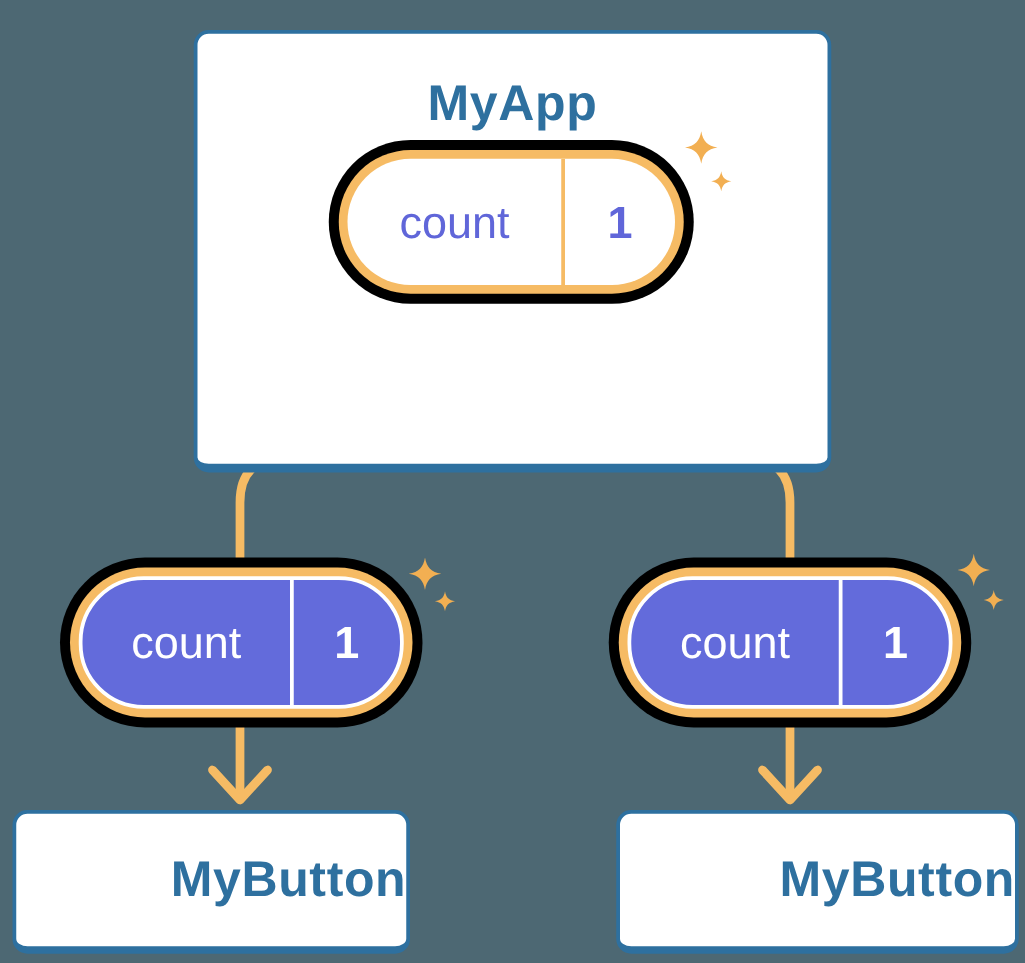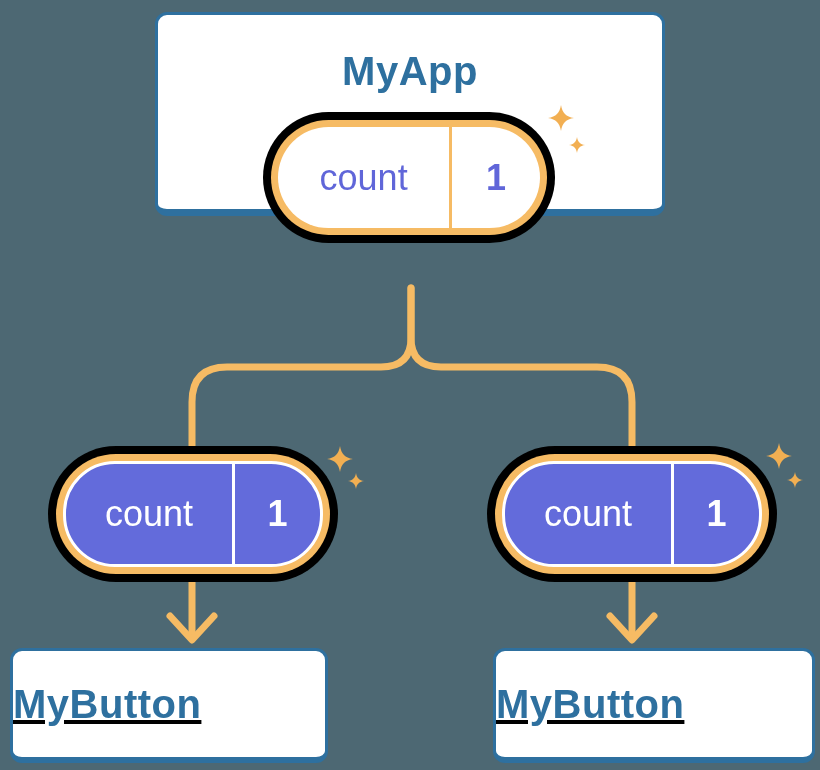--- a/index.html
+++ b/index.html
@@ -15,23 +15,23 @@
   
   .card{
     position:absolute;background:#ffffff;
     border:3px solid #2E709F;border-bottom-width:7px;
     border-radius:12px;box-sizing:border-box;z-index:20;
   }
   .card-title{
     color:#2E709F;font-size:40px;font-weight:600;
     text-align:center;letter-spacing:0.5px;
   }
-  .card.root{left:155px;top:12px;width:510px;height:204px;}
+  .card.root{left:155px;top:24px;width:510px;height:354px;}
   .card.root .card-title{position:absolute;left:0;right:0;top:34px;}
-  .card.leaf{display:flex;align-items:center;justify-content:flex-start;text-decoration:underline;}
+  .card.leaf{display:flex;align-items:center;justify-content:flex-end;}
   .card.leaf.left{left:10px;top:648px;width:318px;height:115px;border-bottom-width:6px;}
   .card.leaf.right{left:493px;top:648px;width:322px;height:115px;border-bottom-width:6px;}
 
   
   .pill{
     position:absolute;z-index:30;background:#000000;border-radius:70px;
     padding:8px;box-sizing:border-box;
   }
   .pill-ring{background:#F6BB64;border-radius:60px;padding:7px;height:100%;box-sizing:border-box;}
   .pill-body{

